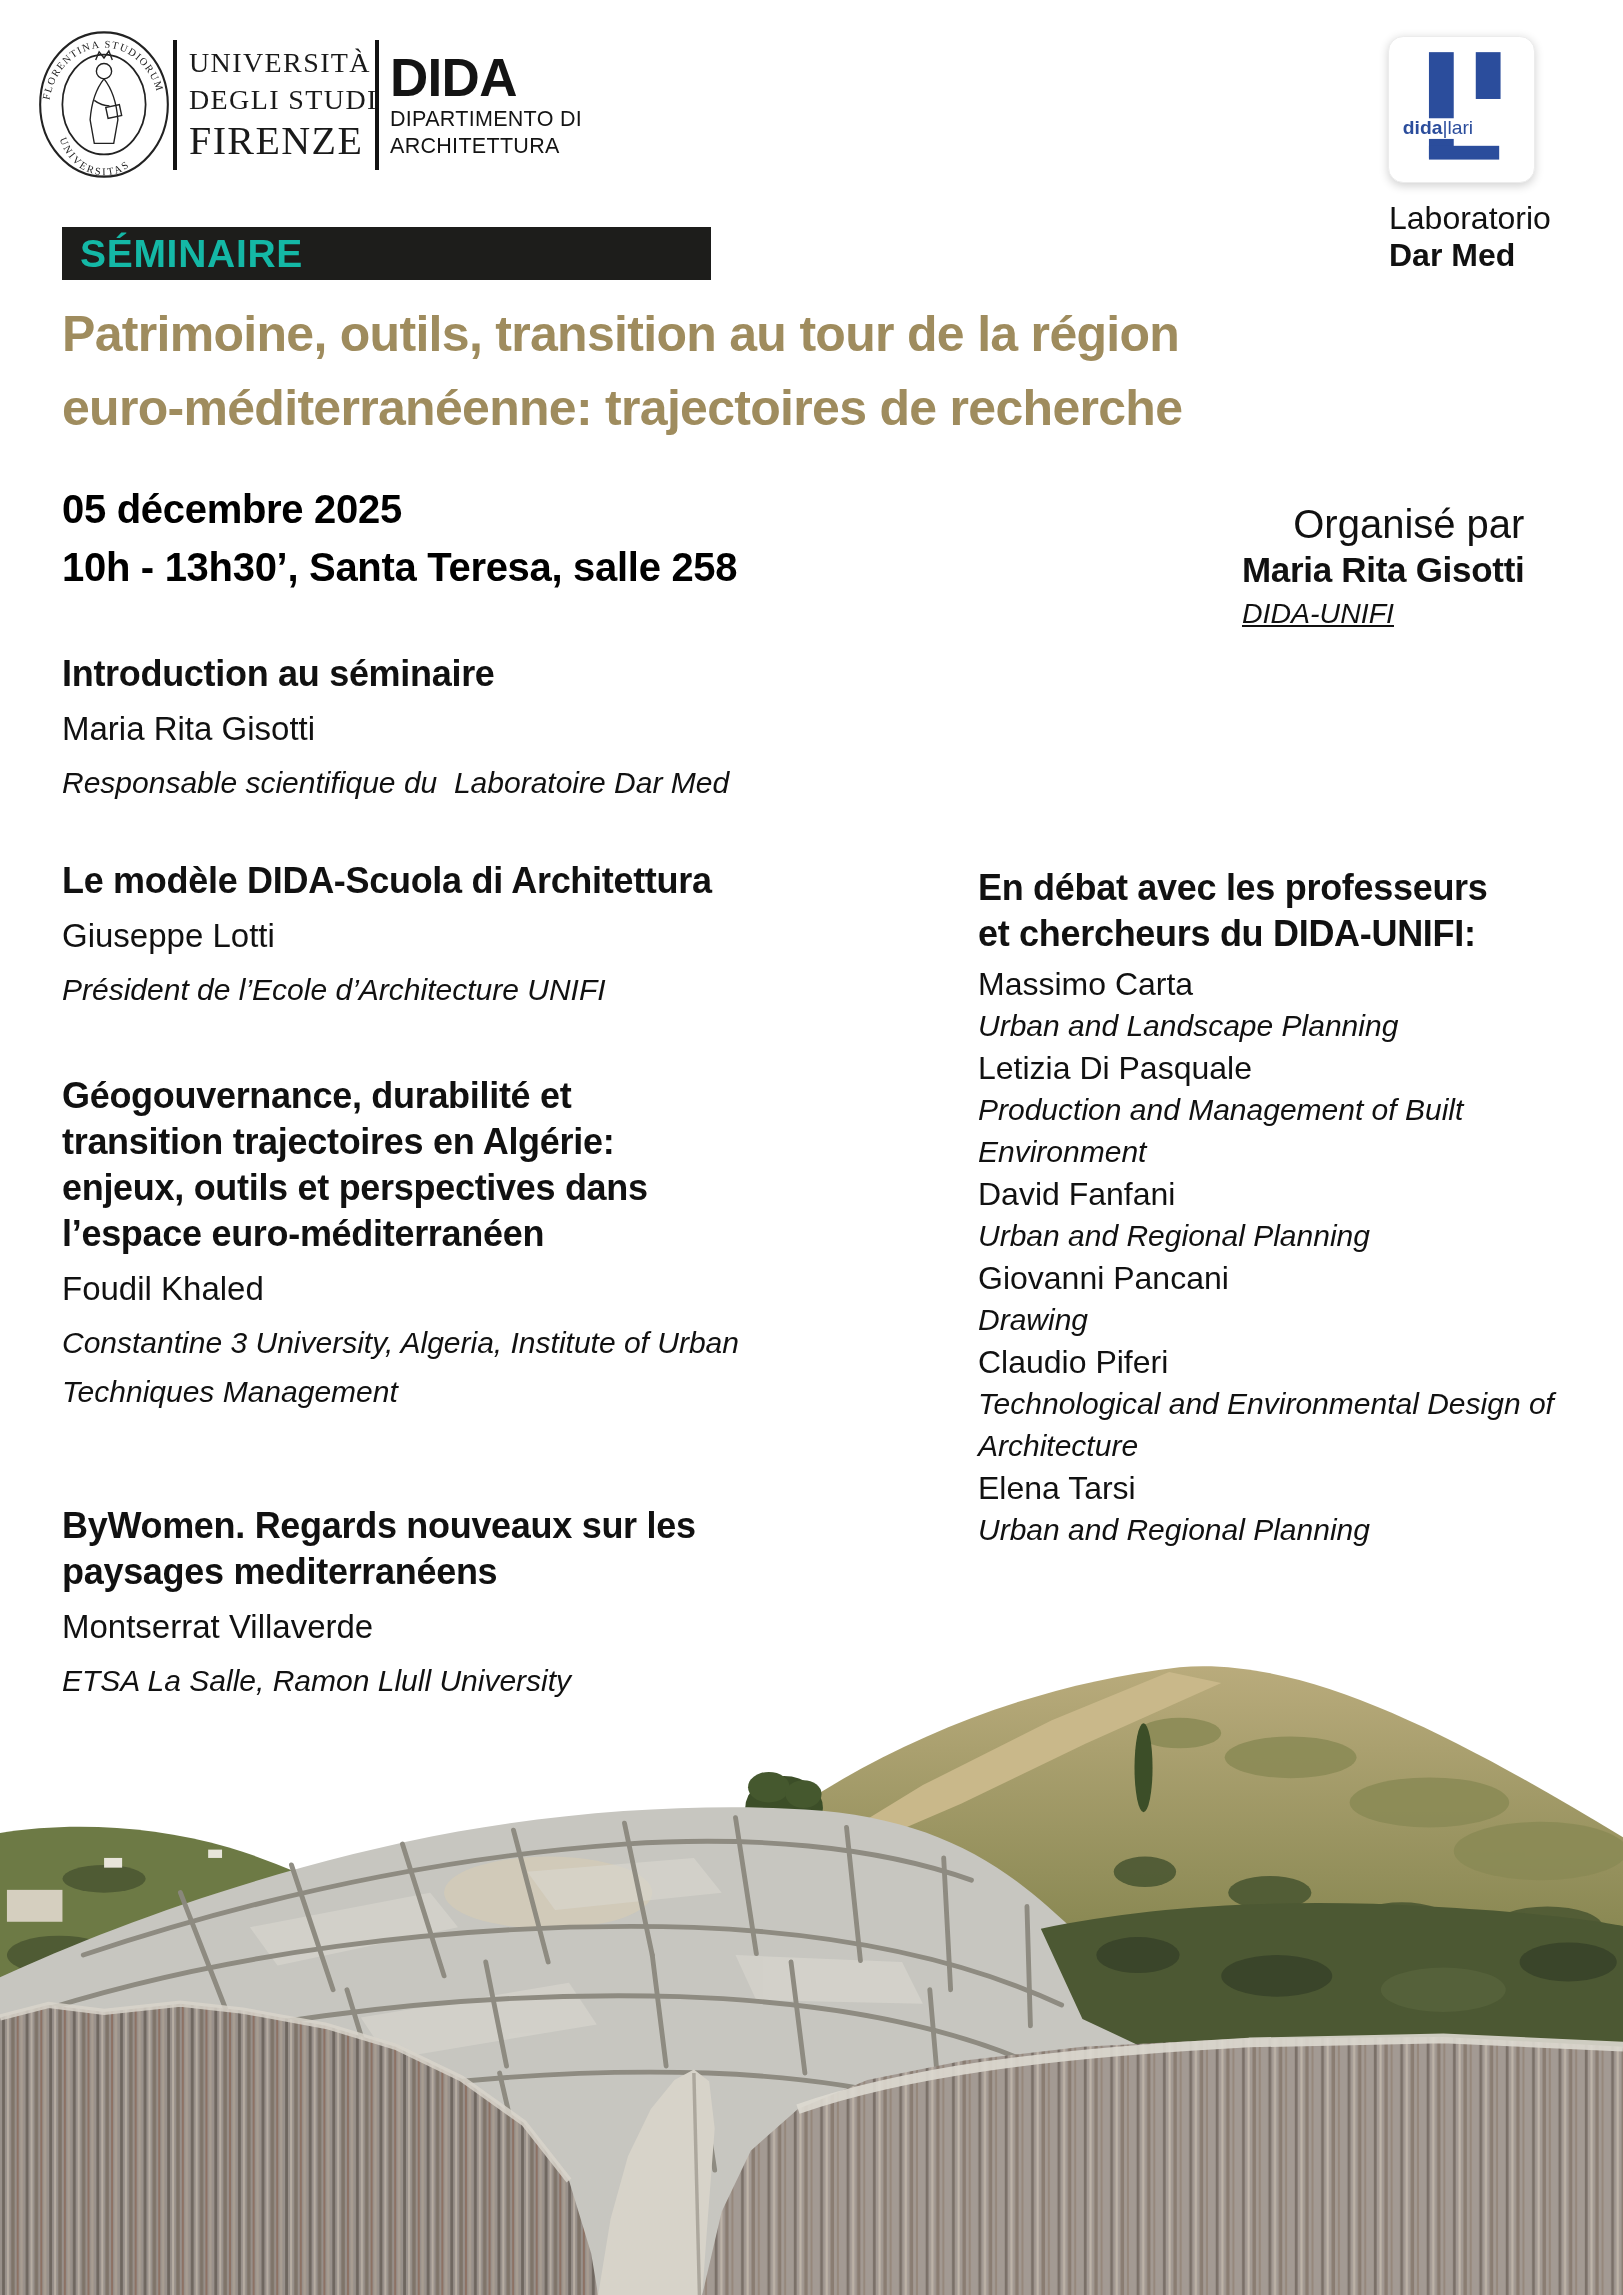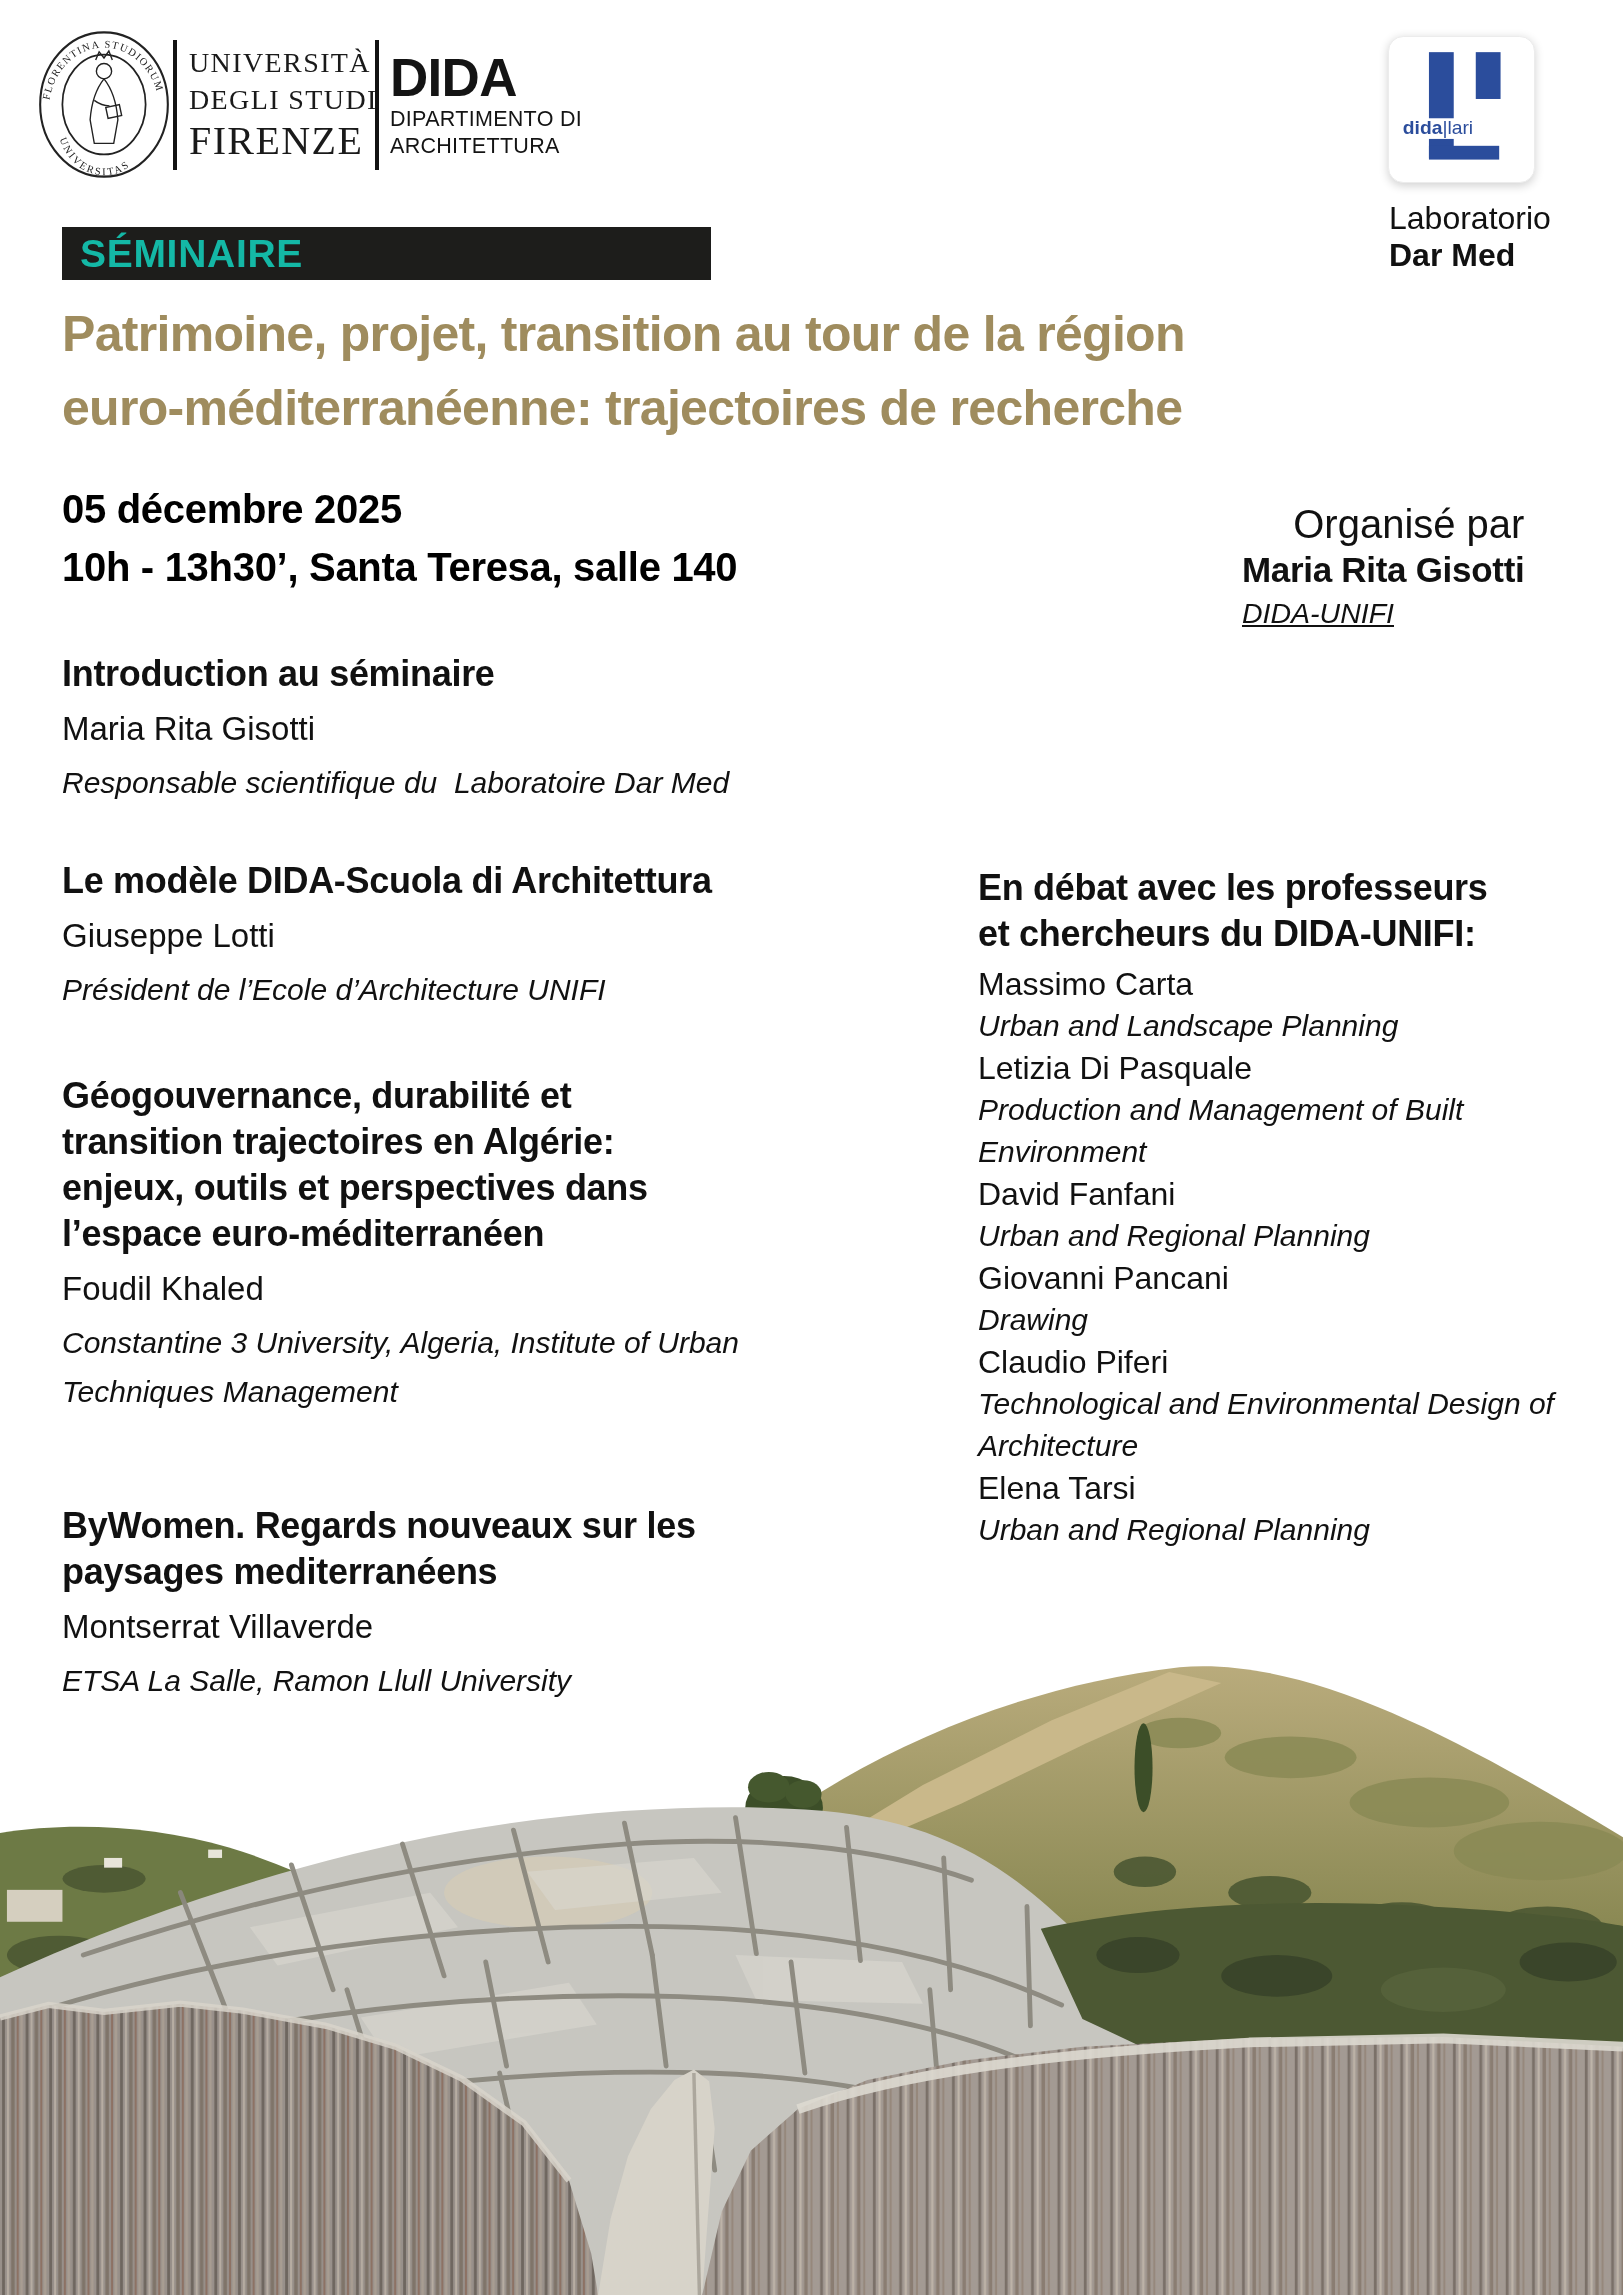--- a/index.html
+++ b/index.html
@@ -234,27 +234,27 @@
         <tspan font-weight="800">dida</tspan><tspan font-weight="300">|</tspan><tspan font-weight="500">lari</tspan>
       </text>
     </svg>
   </div>
   <div class="lab-label1">Laboratorio</div>
   <div class="lab-label2">Dar Med</div>
 
   <div class="banner textlayer abs">SÉMINAIRE</div>
 
   <div class="title textlayer">
-    <div>Patrimoine, projet, transition au tour de la région</div>
+    <div>Patrimoine, outils, transition au tour de la région</div>
     <div>euro-méditerranéenne: trajectoires de recherche</div>
   </div>
 
   <div class="event textlayer">
     <div>05 décembre 2025</div>
-    <div>10h - 13h30’, Santa Teresa, salle 140</div>
+    <div>10h - 13h30’, Santa Teresa, salle 258</div>
   </div>
 
   <div class="organizer textlayer">
     <div class="org-label">Organisé par</div>
     <div class="org-name">Maria Rita Gisotti</div>
     <div class="org-affil">DIDA-UNIFI</div>
   </div>
 
   <div class="session textlayer" style="top:651px">
     <div class="s-head-line">Introduction au séminaire</div>

